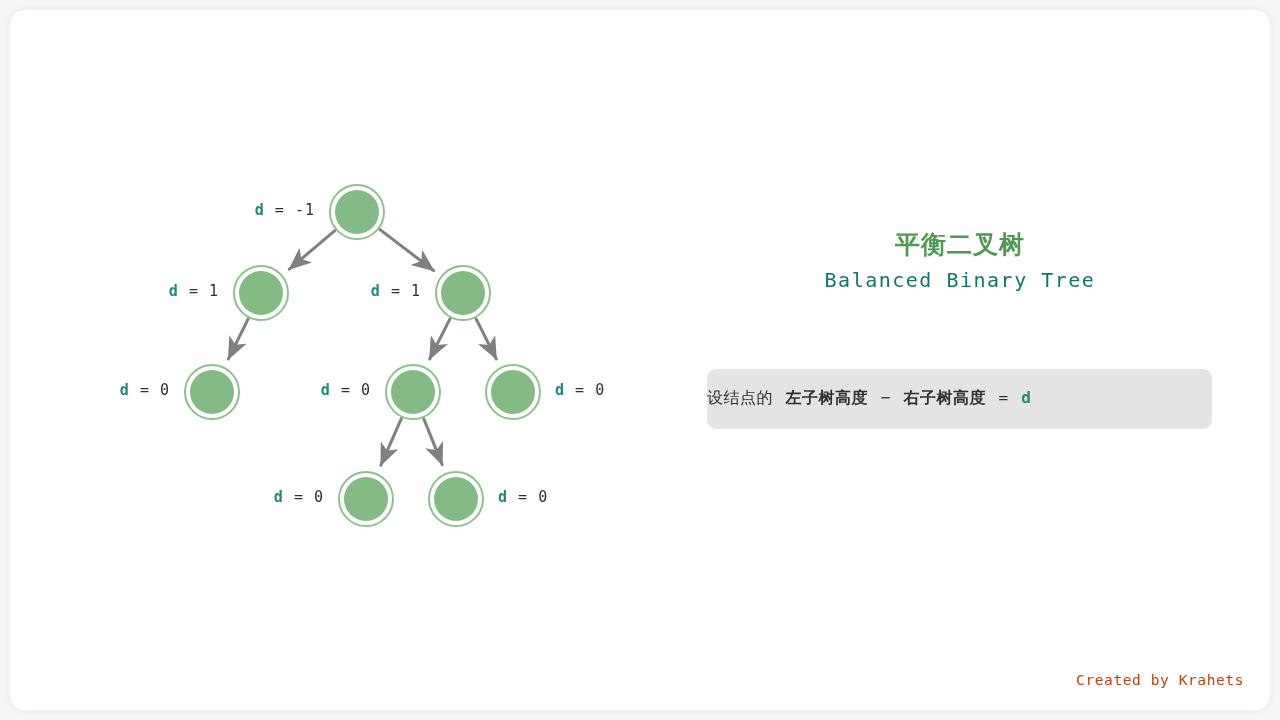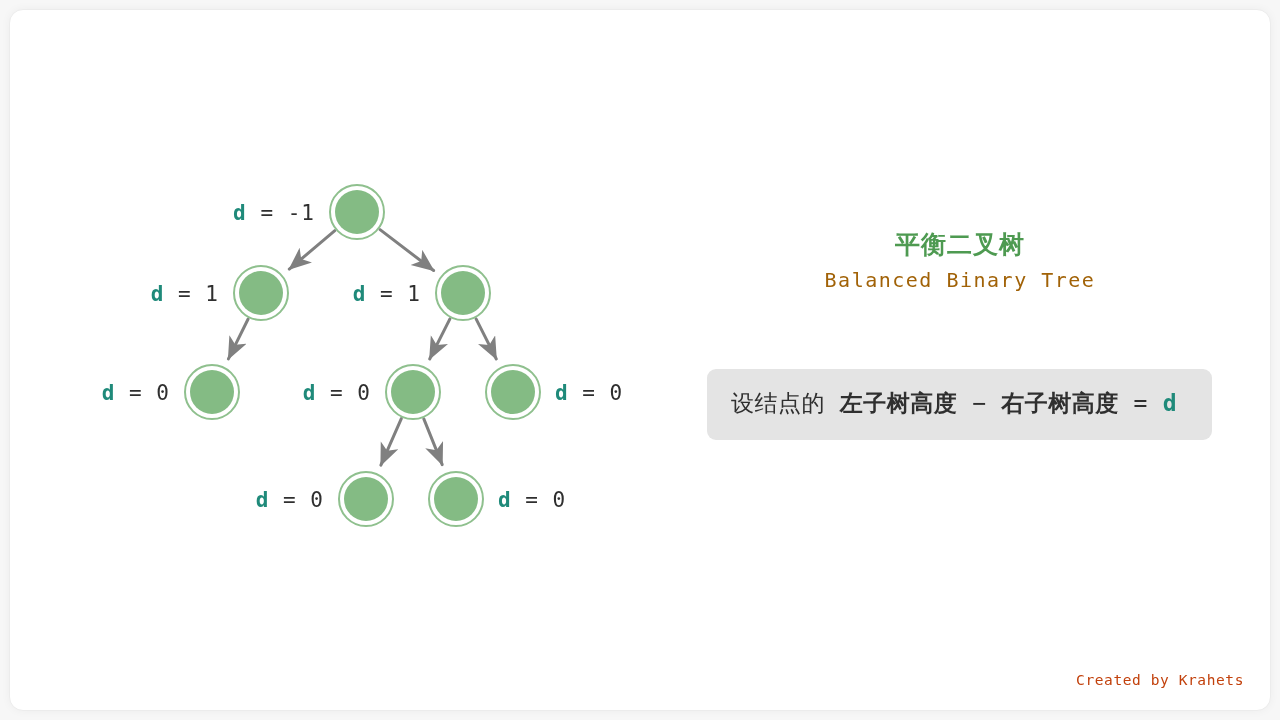--- a/index.html
+++ b/index.html
@@ -64,21 +64,21 @@
     position: absolute;
     left: 4px; top: 4px;
     width: 44px; height: 44px;
     border-radius: 50%;
     background: #84bb84;
   }
 
   .nlabel {
     position: absolute;
     font-family: "DejaVu Sans Mono", "Liberation Mono", monospace;
-    font-size: 21px;
+    font-size: 15px;
     color: #2f2f2f;
     white-space: nowrap;
     letter-spacing: 1px;
     line-height: 1;
   }
   .nlabel .dv {
     color: #1f8a7a;
     font-weight: bold;
   }
   .nlabel.right { text-align: left; }
@@ -105,39 +105,38 @@
     letter-spacing: 1px;
   }
   #subtitle {
     position: absolute;
     left: 0;
     top: 258px;
     width: 540px;
     text-align: center;
     font-family: "DejaVu Sans Mono", "Liberation Mono", monospace;
     font-size: 20px;
-    color: #a16207;
+    color: #0f766e;
     letter-spacing: 1.5px;
   }
 
   #infobox {
     position: absolute;
     left: 17px;
     top: 359px;
     width: 505px;
     padding: 16px 0 18px 0;
     background: #e4e4e4;
     border-radius: 9px;
     box-sizing: border-box;
   }
   .ib-line {
-    font-size: 23px;
+    font-size: 16px;
     color: #2f2f2f;
     line-height: 1.62;
-    padding-left: 24px;
     white-space: nowrap;
     letter-spacing: 0.5px;
   }
   .ib-line b { font-weight: bold; }
   .ib-line .dv {
     color: #1f8a7a;
     font-weight: bold;
     font-family: "DejaVu Sans Mono", "Liberation Mono", monospace;
   }
   .ib-line .mono {

